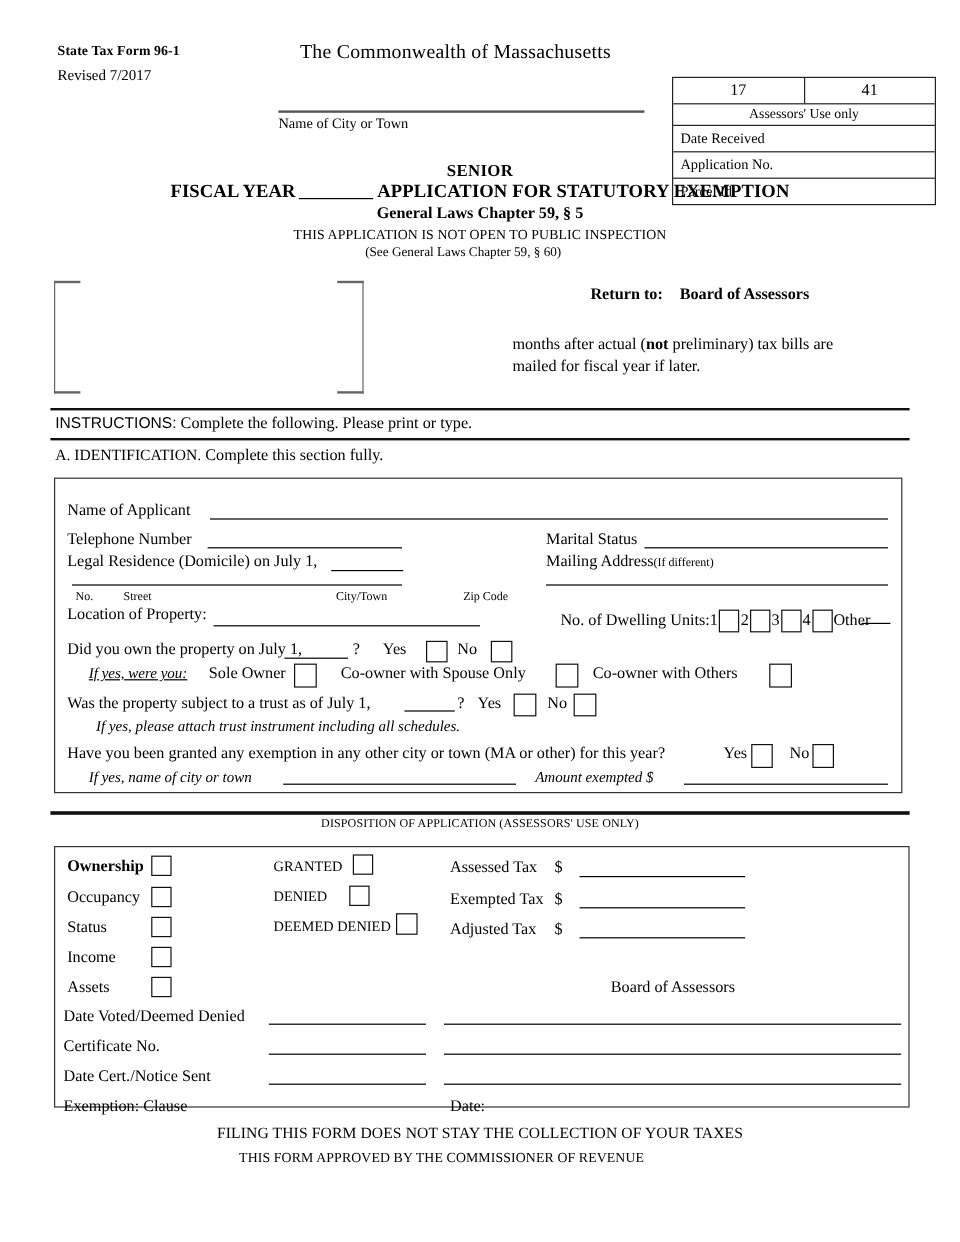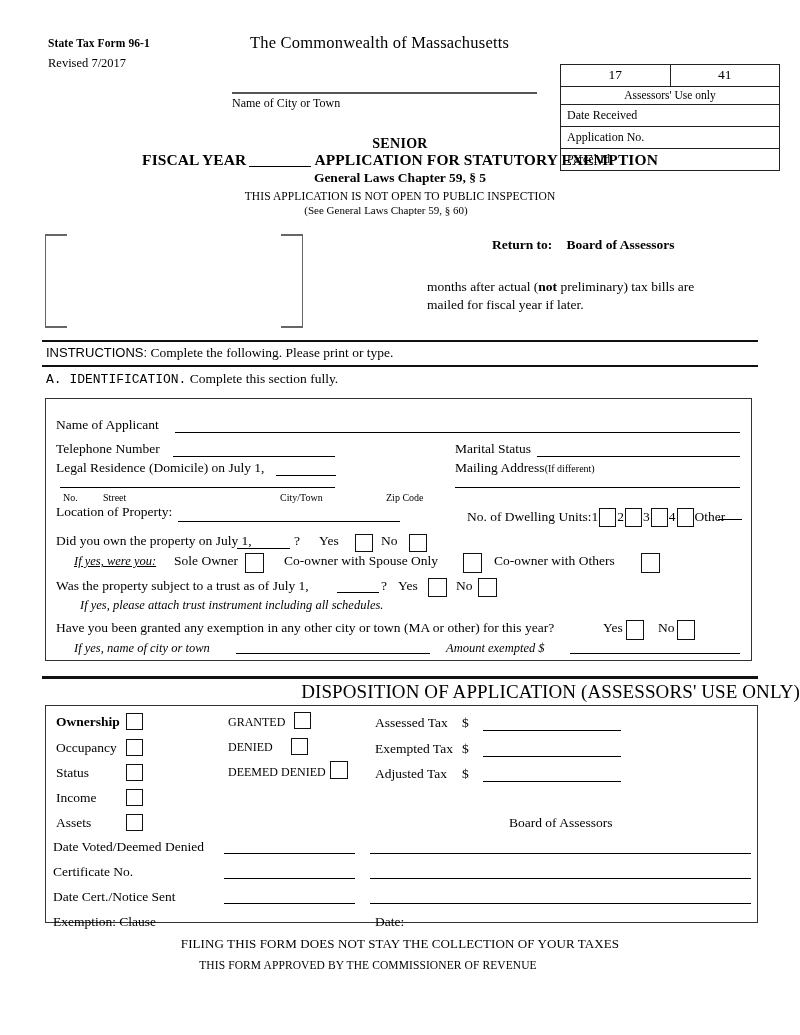--- a/index.html
+++ b/index.html
@@ -163,21 +163,21 @@
   .instr-text { font-size: 13.5px; }
   .instr-text .lbl {
     font-family: "Liberation Sans", sans-serif;
     font-size: 13px;
   }
   .sec-a {
     left: 46px; top: 371px;
     font-size: 13.5px;
   }
   .sec-a .lbl {
-    font-family: Liberation Mono, monospace;
+    font-family: Liberation Serif, serif;
     font-size: 13px;
     text-align: center;
   }
 
   
   .ident-box {
     left: 45px; top: 398px;
     width: 707px; height: 263px;
     border: 1.3px solid #333;
     box-sizing: border-box;
@@ -198,22 +198,22 @@
   }
 
   
   .disp-rule-top {
     left: 42px; top: 676px;
     width: 716px;
     border-top: 3px solid #111;
   }
   .disp-title {
     left: 0; top: 681px; width: 800px;
-    text-align: right;
-    font-size: 19px;
+    text-align: center;
+    font-size: 10px;
     letter-spacing: 0.1px;
   }
   .disp-box {
     left: 45px; top: 705px;
     width: 713px; height: 218px;
     border: 1.3px solid #333;
     box-sizing: border-box;
   }
   .db-text { font-size: 13.5px; white-space: nowrap; }
   .db-sm { font-size: 12px; white-space: nowrap; }

